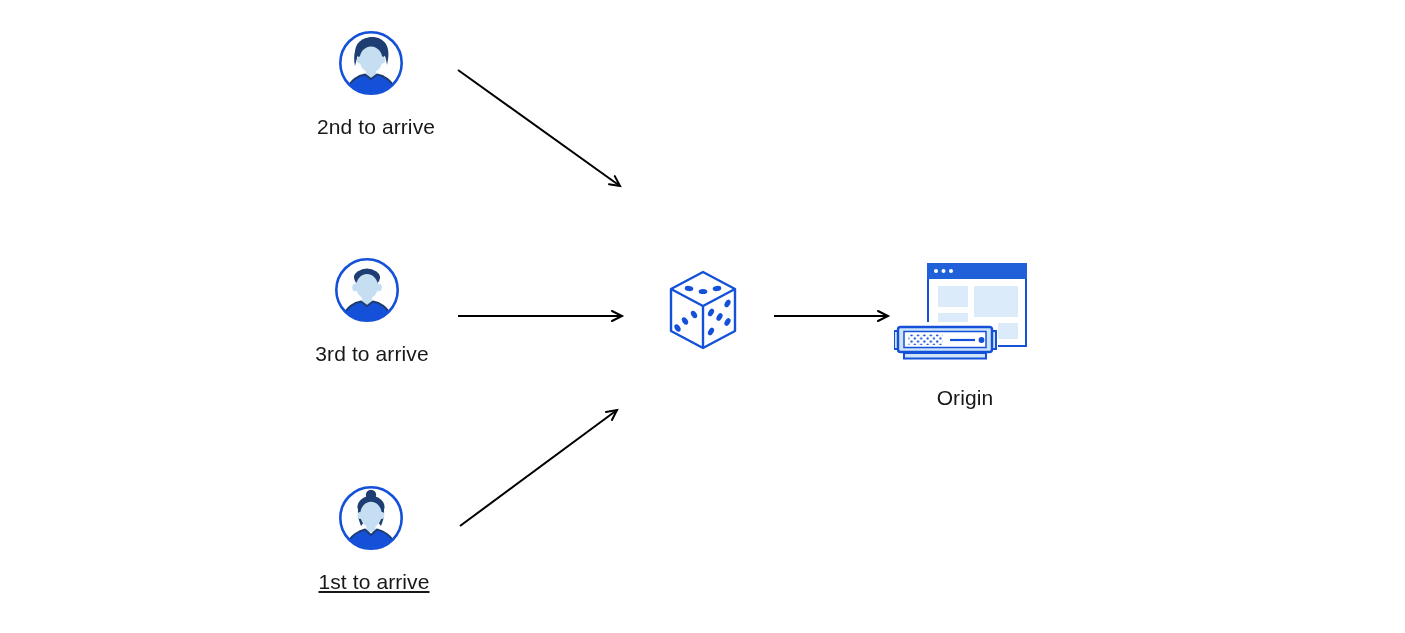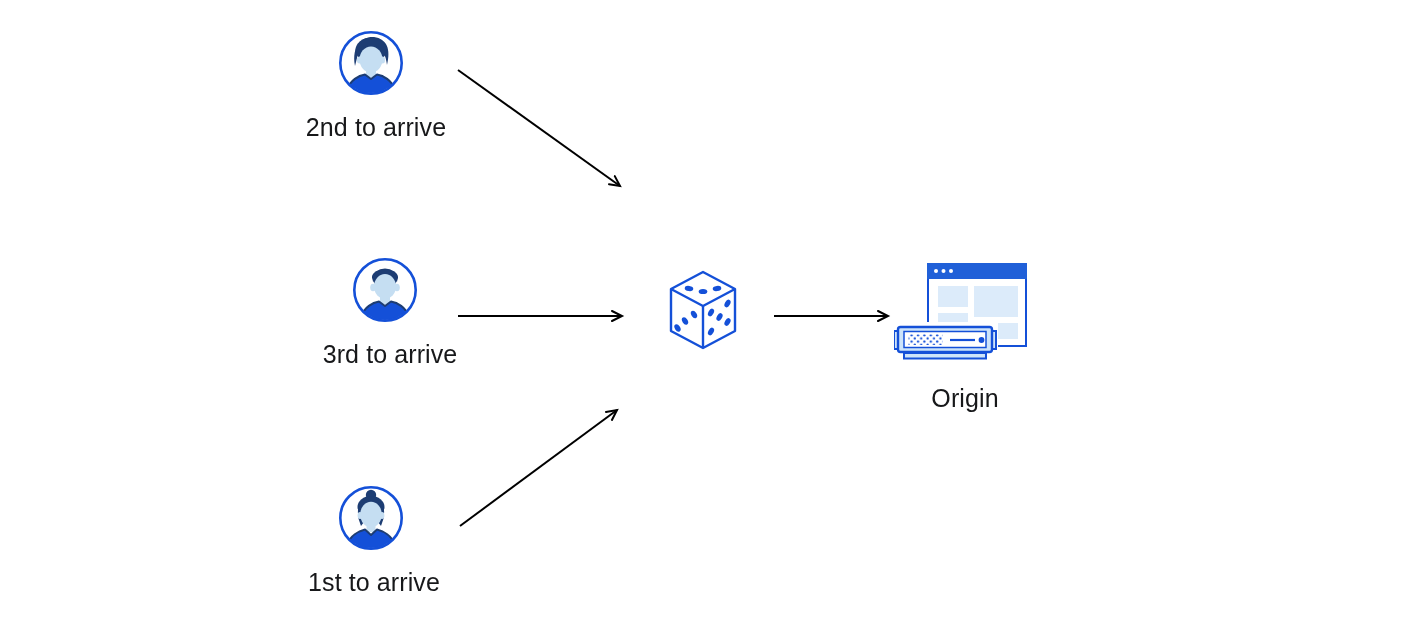--- a/index.html
+++ b/index.html
@@ -17,21 +17,21 @@
   .canvas{
     position:relative;
     width:1405px;height:633px;
     background:#ffffff;
     overflow:hidden;
   }
   .node{position:absolute;}
   .node-label{
     position:absolute;
     transform:translateX(-50%);
-    font-size:25px;
+    font-size:21px;
     line-height:20px;
     letter-spacing:.1px;
     color:var(--ink);
     white-space:nowrap;
   }
   .arrow-layer{
     position:absolute;left:0;top:0;width:1405px;height:633px;
     pointer-events:none;
   }
   svg{display:block;}
@@ -68,21 +68,21 @@
         <ellipse cx="21.5" cy="30" rx="2.6" ry="3.6" fill="#c5def2"></ellipse>
         <ellipse cx="44.5" cy="30" rx="2.6" ry="3.6" fill="#c5def2"></ellipse>
         <ellipse cx="33" cy="29.5" rx="11.5" ry="13" fill="#c5def2"></ellipse>
         <path d="M9 67 L9 60 C12 50 21 45.5 27 44.5 L33 49 L39 44.5 C45 45.5 54 50 57 60 L57 67 Z" fill="#1450d8" stroke="#1d3d73" stroke-width="2" stroke-linejoin="round"></path>
       </g>
       <circle cx="33" cy="33" r="30.7" fill="none" stroke="#1450d8" stroke-width="2.6"></circle>
     </svg>
     <div class="node-label" style="left:38px;top:87px;">2nd to arrive</div>
   </div>
 
-  <div class="node" style="left:352px;top:257px;text-decoration:underline;">
+  <div class="node" style="left:334px;top:257px;text-decoration:underline;">
     <svg width="66" height="66" viewBox="0 0 66 66">
       <defs>
           <clipPath id="avc2">
             <circle cx="33" cy="33" r="30"></circle>
           </clipPath>
         </defs>
       <circle cx="33" cy="33" r="30" fill="#ffffff"></circle>
       <g clip-path="url(#avc2)">
         <path d="M20 25 C20 11 46 11 46 25 L46 20 C46 15.5 40 13 33 13 C26 13 20 15.5 20 20 Z" fill="#1d3d73"></path>
         <ellipse cx="33" cy="21" rx="12.5" ry="9.5" fill="#1d3d73"></ellipse>
@@ -111,21 +111,21 @@
         <path d="M20.5 21 Q18.5 32 23 41 L26 37 Q22.5 30 23.5 22 Z" fill="#1d3d73"></path>
         <path d="M45.5 21 Q47.5 32 43 41 L40 37 Q43.5 30 42.5 22 Z" fill="#1d3d73"></path>
         <rect x="28.5" y="34" width="9" height="13" fill="#c5def2"></rect>
         <ellipse cx="22" cy="30.5" rx="2.4" ry="3.4" fill="#c5def2"></ellipse>
         <ellipse cx="44" cy="30.5" rx="2.4" ry="3.4" fill="#c5def2"></ellipse>
         <ellipse cx="33" cy="29.5" rx="10.8" ry="12.8" fill="#c5def2"></ellipse>
         <path d="M9 67 L9 60 C12 50.5 21 46 27 44.5 L33 50 L39 44.5 C45 46 54 50.5 57 60 L57 67 Z" fill="#1450d8" stroke="#1d3d73" stroke-width="2" stroke-linejoin="round"></path>
       </g>
       <circle cx="33" cy="33" r="30.7" fill="none" stroke="#1450d8" stroke-width="2.6"></circle>
     </svg>
-    <div class="node-label" style="left:36px;top:87px;">1st to arrive</div>
+    <div class="node-label" style="left:36px;top:87px;text-decoration:underline;">1st to arrive</div>
   </div>
 
   <div class="node" style="left:668px;top:270px;">
     <svg width="70" height="82" viewBox="0 0 70 82">
       <g stroke="#1450d8" stroke-width="2.4" stroke-linejoin="round" fill="#ffffff">
         <path d="M35 2 L67 19 L67 61 L35 78 L3 61 L3 19 Z"></path>
         <path d="M3 19 L35 36 L67 19" fill="none"></path>
         <path d="M35 36 L35 78" fill="none"></path>
       </g>
       <g fill="#1450d8">

